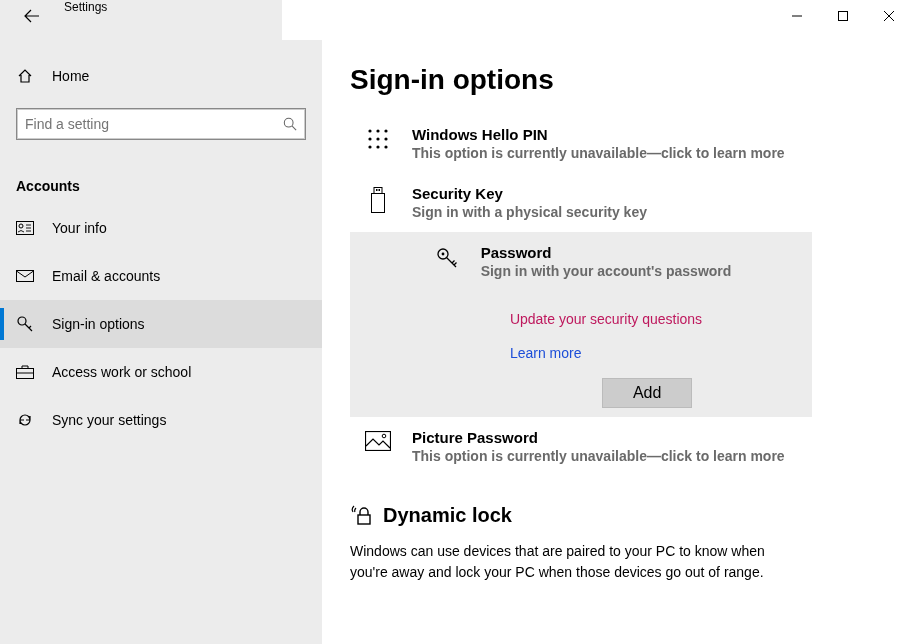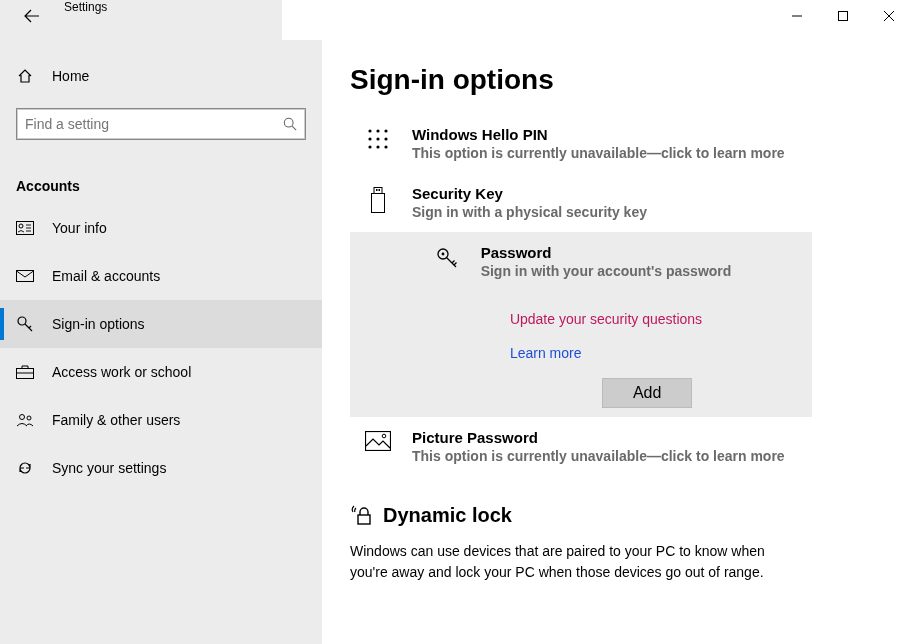--- a/index.html
+++ b/index.html
@@ -288,30 +288,20 @@
     <div class="nav-item">
       <span class="nav-icon">
         <svg width="18" height="14" viewBox="0 0 18 14">
             <rect x="0.5" y="3.5" width="17" height="10" stroke="#000" fill="none"></rect>
             <path d="M6 3.5 V1 H12 V3.5 M0.5 8 H17.5" stroke="#000" fill="none"></path>
           </svg>
       </span>
       <span>Access work or school</span>
     </div>
 
-    <div class="nav-item">
-      <span class="nav-icon">
-        <svg width="18" height="14" viewBox="0 0 18 14">
-            <circle cx="6" cy="4" r="2.5" stroke="#000" fill="none"></circle>
-            <circle cx="13" cy="5" r="2" stroke="#000" fill="none"></circle>
-            <path d="M1 13 Q6 8 11 13 M10 13 Q13 9 17 13" stroke="#000" fill="none"></path>
-          </svg>
-      </span>
-      <span>Family &amp; other users</span>
-    </div>
 
     <div class="nav-item">
       <span class="nav-icon">
         <svg width="16" height="16" viewBox="0 0 16 16">
             <path d="M3 8 A5 5 0 0 1 13 8 M13 8 L13 4 M13 8 L9 8 M13 8 A5 5 0 0 1 3 8 M3 8 L3 12 M3 8 L7 8" stroke="#000" fill="none" stroke-width="1.2"></path>
           </svg>
       </span>
       <span>Sync your settings</span>
     </div>
   </div>

